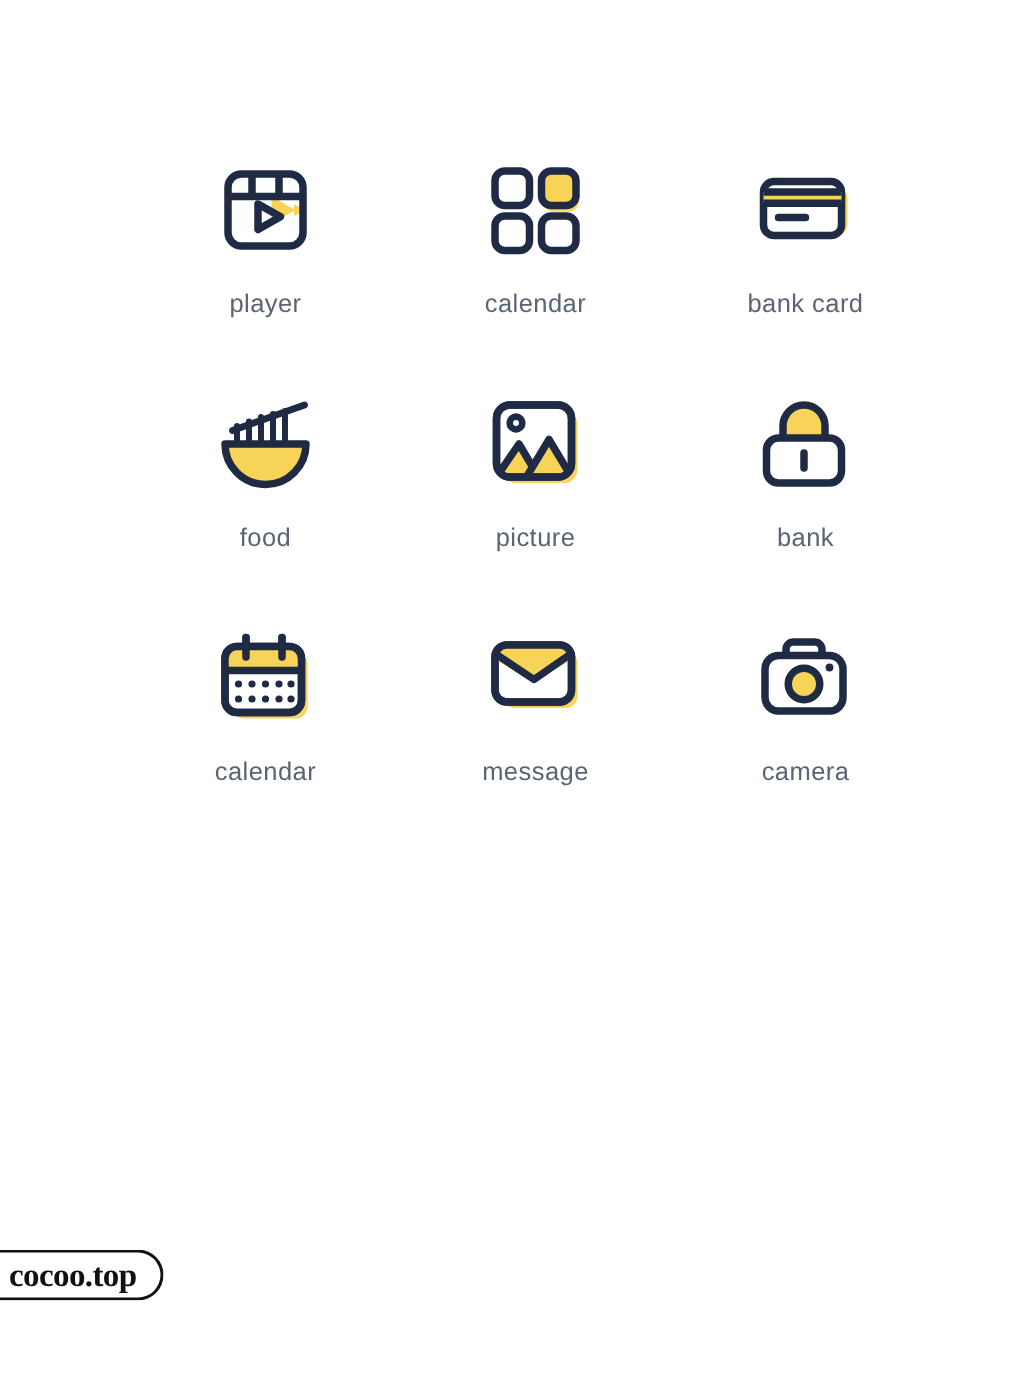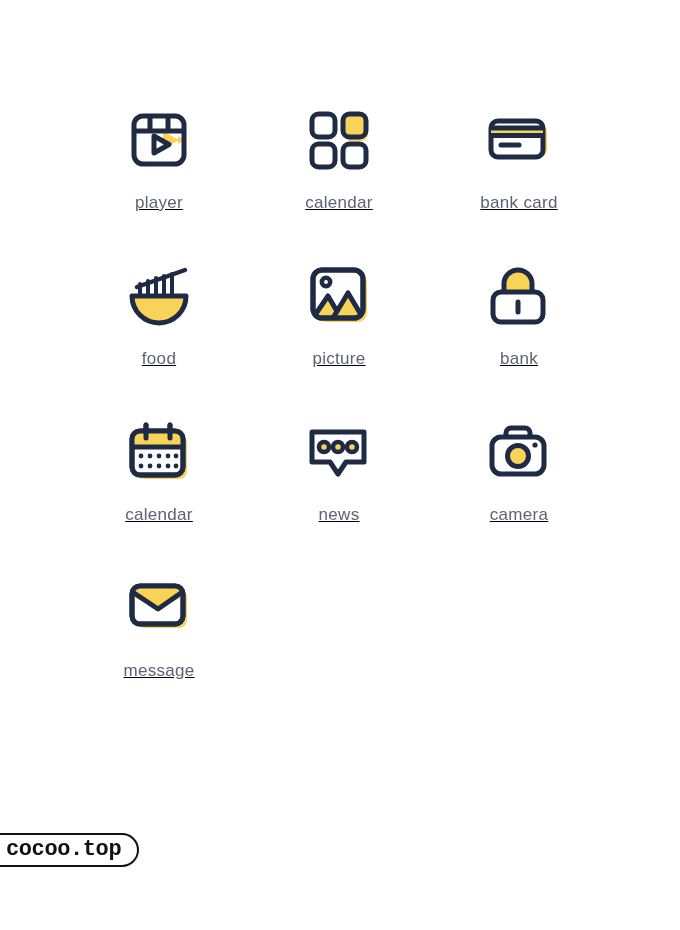--- a/index.html
+++ b/index.html
@@ -17,28 +17,27 @@
   }
   #icon-sheet {
     position: absolute;
     left: 0;
     top: 0;
     width: 680px;
     height: 930px;
   }
   .grid {
     position: absolute;
-    left: 69px;
+    left: 87px;
     top: 100px;
     width: 540px;
     display: grid;
     grid-template-columns: repeat(3, 180px);
     grid-template-rows: repeat(4, 156px);
     justify-items: center;
-    text-decoration: underline;
   }
   .cell {
     width: 180px;
     display: flex;
     flex-direction: column;
     align-items: center;
   }
   .glyph {
     width: 80px;
     height: 80px;
@@ -72,21 +71,21 @@
     height: 34px;
     padding: 0 16px 0 6px;
     display: flex;
     align-items: center;
     border: 2.5px solid #111111;
     border-left: none;
     border-radius: 0 18px 18px 0;
     box-sizing: border-box;
   }
   .logo-text {
-    font-family: Liberation Mono, monospace;
+    font-family: Liberation Serif, serif;
     font-weight: bold;
     font-size: 22px;
     color: #111111;
     letter-spacing: -0.4px;
     line-height: 1;
   }
 </style>
 </head>
 <body>
 
@@ -207,62 +206,51 @@
               <circle cx="27" cy="50" r="2.4"></circle>
             <circle cx="36" cy="50" r="2.4"></circle>
               <circle cx="45" cy="50" r="2.4"></circle>
             <circle cx="53" cy="50" r="2.4"></circle>
           </g>
         </svg>
       </div>
       <div class="caption">calendar</div>
     </div>
 
-    <div class="cell">
-      <div class="glyph">
-        <svg width="72" height="72" viewBox="0 0 72 72">
-          <path d="M9 16 h52 v30 H43 L35 58 L27 46 H9 Z" fill="#ffffff" stroke="#1f2a44" stroke-width="5" stroke-linejoin="round"></path>
-          <circle cx="21" cy="31" r="5" fill="#f7d358" stroke="#1f2a44" stroke-width="4.5"></circle>
-          <circle cx="35" cy="31" r="5" fill="#f7d358" stroke="#1f2a44" stroke-width="4.5"></circle>
-          <circle cx="49" cy="31" r="5" fill="#f7d358" stroke="#1f2a44" stroke-width="4.5"></circle>
-        </svg>
-      </div>
-      <div class="caption">news</div>
-    </div>
-
-    <div class="cell">
-      <div class="glyph">
-        <svg width="72" height="72" viewBox="0 0 72 72">
-          <path d="M23 22 V17 a5 5 0 0 1 5 -5 h14 a5 5 0 0 1 5 5 v5" fill="none" stroke="#1f2a44" stroke-width="5" stroke-linecap="round"></path>
-          <rect x="9" y="21" width="52" height="37" rx="9" ry="9" fill="#ffffff" stroke="#1f2a44" stroke-width="5"></rect>
-          <circle cx="35" cy="40" r="10.5" fill="#f7d358" stroke="#1f2a44" stroke-width="5"></circle>
-          <circle cx="52" cy="29" r="2.6" fill="#1f2a44"></circle>
-        </svg>
-      </div>
-      <div class="caption">camera</div>
-    </div>
 
     <div class="cell">
       <div class="glyph">
         <svg width="72" height="72" viewBox="0 0 72 72">
           <rect x="14" y="18" width="50" height="38" rx="8" ry="8" fill="#f7d358"></rect>
           <rect x="9" y="14" width="51" height="38" rx="8" ry="8" fill="#ffffff" stroke="#1f2a44" stroke-width="5"></rect>
           <clipPath id="msgClip">
             <rect x="9" y="14" width="51" height="38" rx="8" ry="8"></rect>
           </clipPath>
           <g clip-path="url(#msgClip)">
             <path d="M9 14 h51 v10 L35 38 L9 24 Z" fill="#f7d358"></path>
           </g>
           <rect x="9" y="14" width="51" height="38" rx="8" ry="8" fill="none" stroke="#1f2a44" stroke-width="5"></rect>
           <path d="M11 21 L35 37 L58 21" fill="none" stroke="#1f2a44" stroke-width="5" stroke-linejoin="round" stroke-linecap="round"></path>
         </svg>
       </div>
       <div class="caption">message</div>
     </div>
 
+    <div class="cell">
+      <div class="glyph">
+        <svg width="72" height="72" viewBox="0 0 72 72">
+          <path d="M23 22 V17 a5 5 0 0 1 5 -5 h14 a5 5 0 0 1 5 5 v5" fill="none" stroke="#1f2a44" stroke-width="5" stroke-linecap="round"></path>
+          <rect x="9" y="21" width="52" height="37" rx="9" ry="9" fill="#ffffff" stroke="#1f2a44" stroke-width="5"></rect>
+          <circle cx="35" cy="40" r="10.5" fill="#f7d358" stroke="#1f2a44" stroke-width="5"></circle>
+          <circle cx="52" cy="29" r="2.6" fill="#1f2a44"></circle>
+        </svg>
+      </div>
+      <div class="caption">camera</div>
+    </div>
+
 
   </div>
 
   <div class="footer-logo">
     <div class="logo-shape">
       <span class="logo-text">cocoo.top</span>
     </div>
   </div>
 
 </div>

